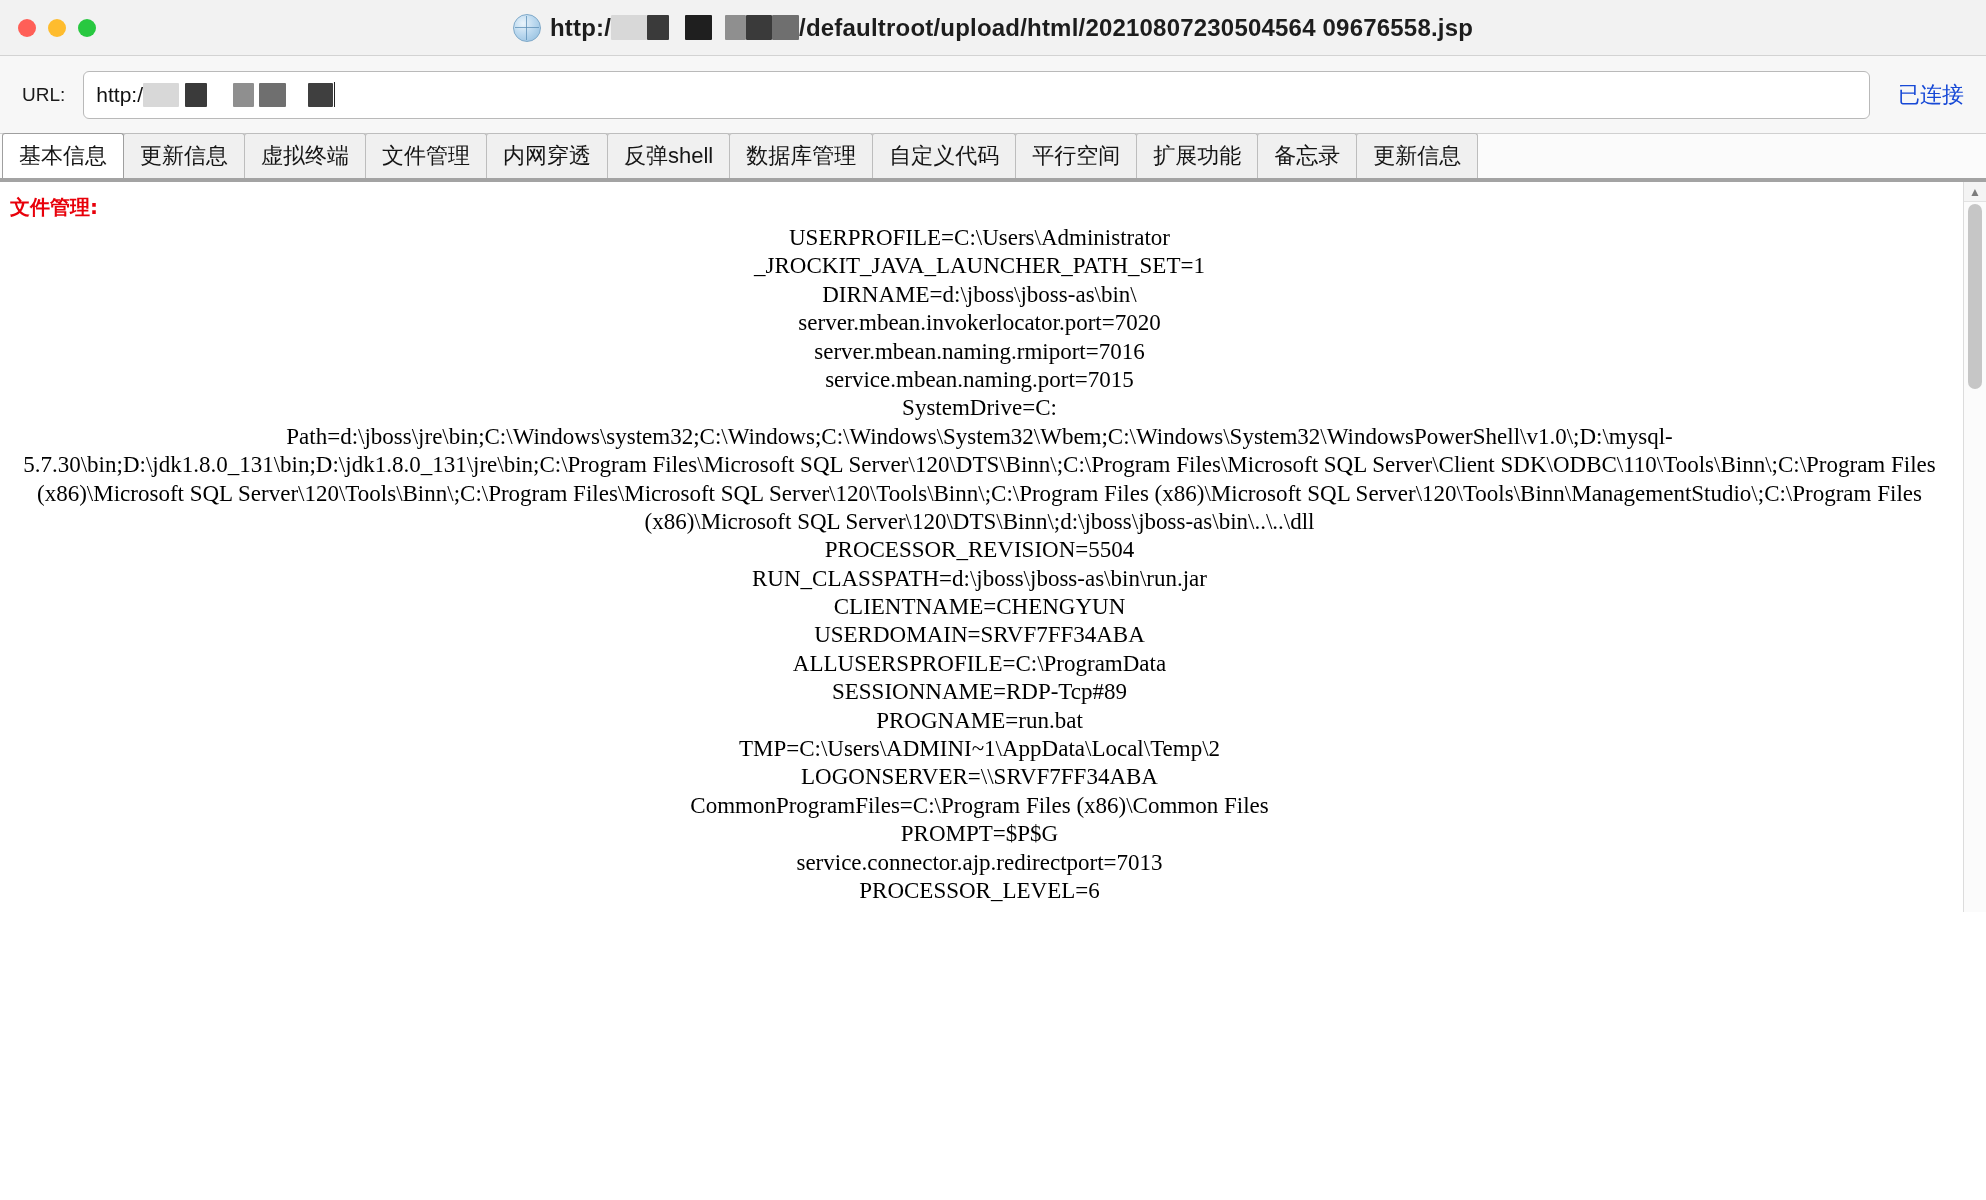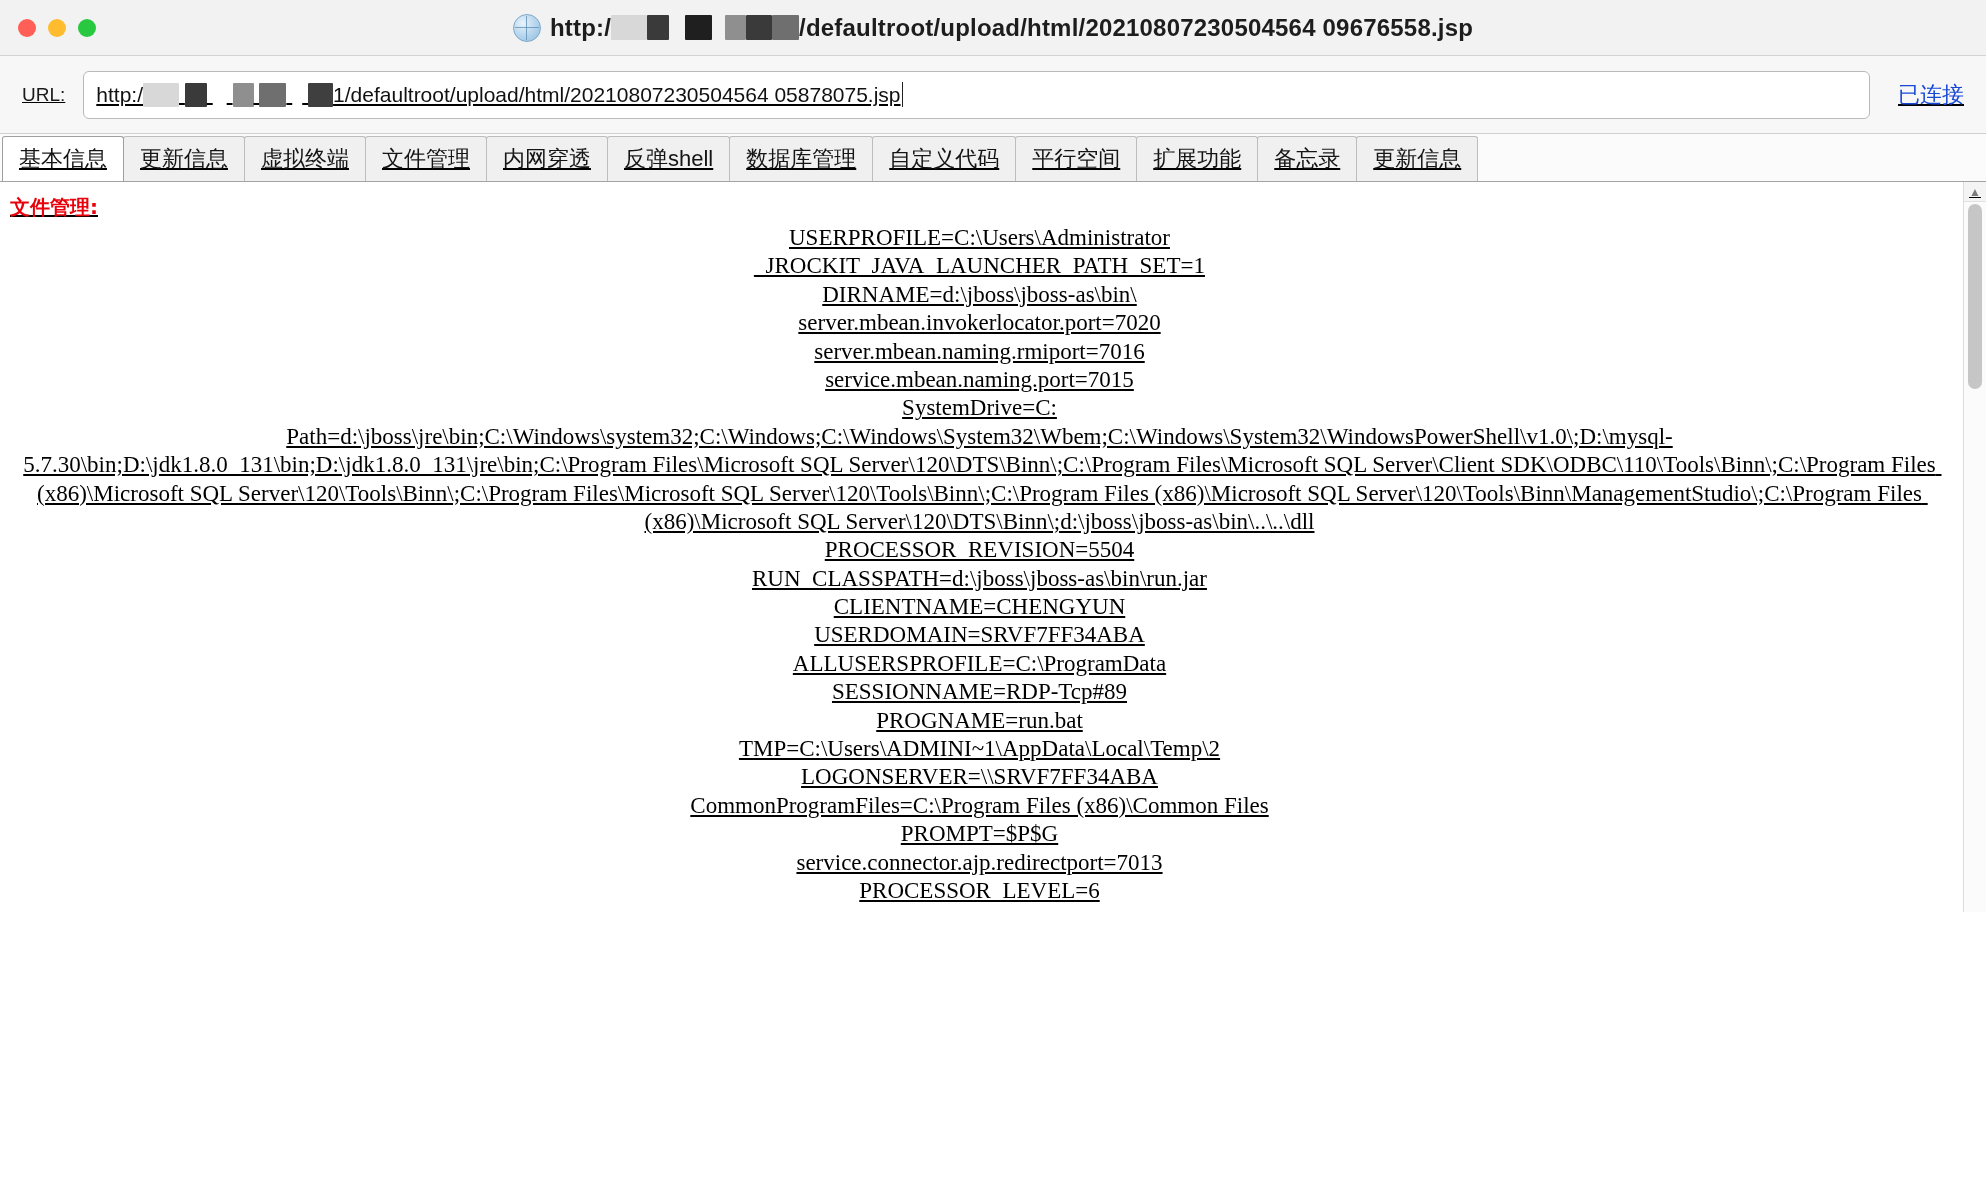--- a/index.html
+++ b/index.html
@@ -8,21 +8,20 @@
     background: #ffffff;
     font-family: "Liberation Sans", sans-serif;
   }
   #app {
     width: 1986px;
     height: 912px;
     position: relative;
     overflow: hidden;
     background: #0f172a;
     box-sizing: border-box;
-    text-decoration: underline;
   }
 
   
   .titlebar {
     height: 55px;
     background: #f2f2f2;
     border-bottom: 1px solid #d3d3d3;
     display: flex;
     align-items: center;
     position: relative;
@@ -141,21 +140,21 @@
     margin-left: 28px;
     color: #1749d6;
     font-size: 22px;
     white-space: nowrap;
   }
 
   
   .tabstrip {
     height: 48px;
     background: #fbfbfb;
-    border-bottom: 1px solid #a3a3a3;
+    border-bottom: 4px solid #a3a3a3;
     display: flex;
     align-items: flex-end;
     padding-left: 2px;
     box-sizing: border-box;
   }
   .tab {
     height: 44px;
     line-height: 44px;
     padding: 0 16px;
     margin-right: -1px;
@@ -277,21 +276,20 @@
       <span>http:/</span>
       <span class="url-redacts">
         <span class="redact r-a"></span>
         <span class="redact r-b"></span>
         <span style="width:14px;display:inline-block"></span>
         <span class="redact r-d"></span>
         <span class="redact r-f"></span>
         <span style="width:10px;display:inline-block"></span>
         <span class="redact r-g"></span>
       </span>
-      <span>1/defaultroot/upload/html/20210807230504564 05878075.jsp</span>
       <span class="caret"></span>
     </div>
     <span class="connected">已连接</span>
   </div>
 
   <div class="tabstrip">
     <div class="tab active">基本信息</div>
     <div class="tab">更新信息</div>
     <div class="tab">虚拟终端</div>
     <div class="tab">文件管理</div>

